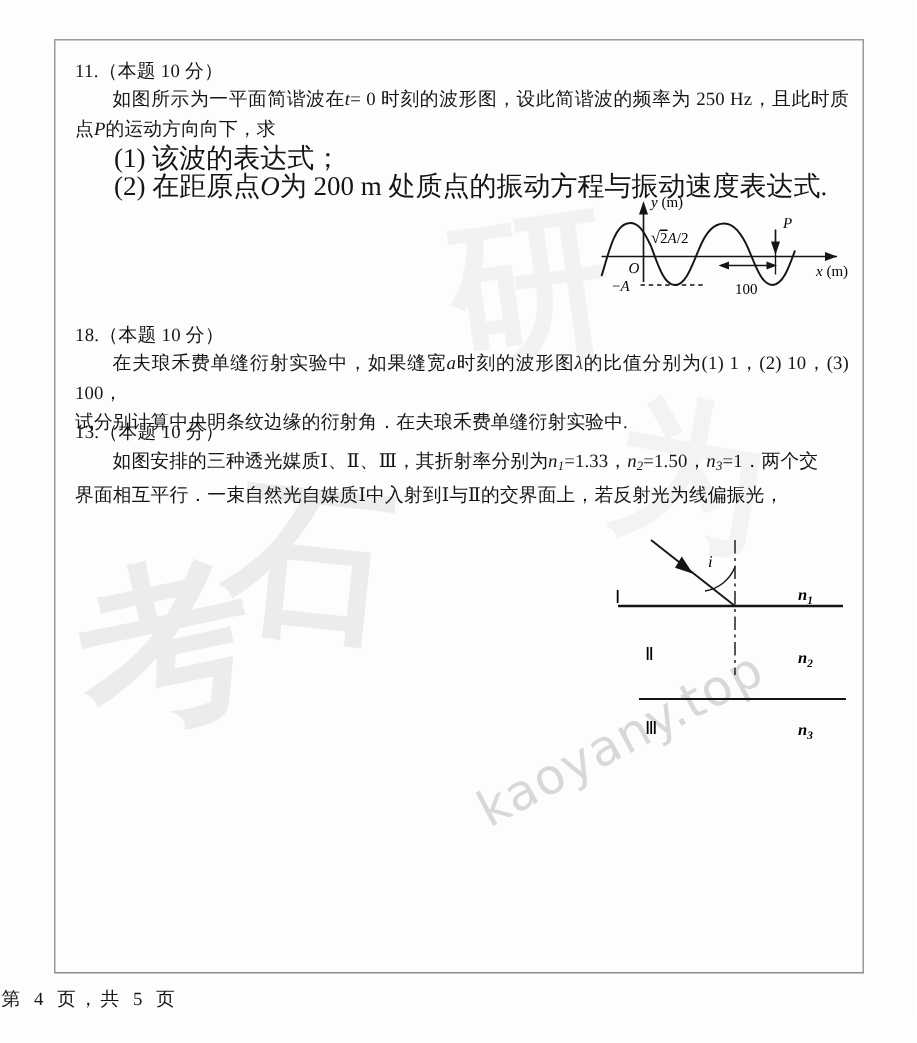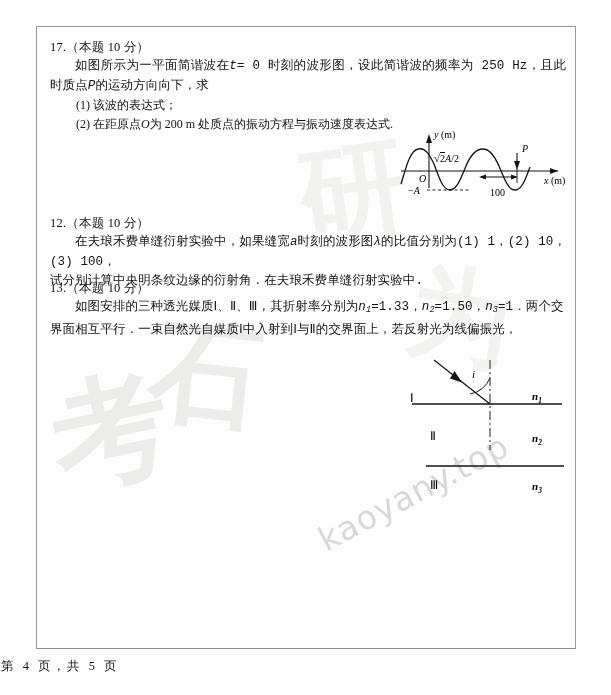--- a/index.html
+++ b/index.html
@@ -66,25 +66,24 @@
   .qhead {
     font-size: 12.5px;
     line-height: 19px;
     letter-spacing: 0.2px;
   }
   .qpara {
     font-size: 12.5px;
     line-height: 19.5px;
     letter-spacing: 0.1px;
     text-align: justify;
-    font-family: Liberation Mono, monospace;
   }
   .indent { text-indent: 25px; }
   .sub {
-    font-size: 12px;
+    font-size: 18px;
     line-height: 19px;
     margin-left: 26px;
   }
   i.v { font-style: italic; }
   .sb { font-size: 8.5px; vertical-align: -2px; font-style: italic; }
 
   
   #fig-wave {
     position: absolute;
     left: 398px;
@@ -131,21 +130,21 @@
 
   <div class="frame-left"></div>
   <div class="frame-right"></div>
   <div class="frame-top"></div>
   <div class="frame-bot"></div>
 
   <div class="content">
 
     <div class="qblock" style="top:38px;">
       <div class="qhead">
-        <span>17.</span><span>（本题 10 分）</span>
+        <span>11.</span><span>（本题 10 分）</span>
       </div>
       <div class="qpara indent">
         <span>如图所示为一平面简谐波在</span><i class="v">t</i><span>= 0  时刻的波形图，设此简谐波的频率为 250 Hz，且此时质点</span><i class="v">P</i><span>的运动方向向下，求</span>
       </div>
       <div class="sub">
         <span>(1)</span>
         <span>该波的表达式；</span>
       </div>
       <div class="sub">
         <span>(2)</span>
@@ -185,21 +184,21 @@
       </text>
       <text x="10" y="68" font-family="Liberation Serif, serif" font-size="10">
         −<tspan font-style="italic">A</tspan>
       </text>
       <text x="92" y="70" font-family="Liberation Serif, serif" font-size="10">100</text>
       <text x="124" y="26" font-family="Liberation Serif, serif" font-size="10" font-style="italic">P</text>
     </svg>
 
     <div class="qblock" style="top:214px;">
       <div class="qhead">
-        <span>12.</span><span>（本题 10 分）</span>
+        <span>18.</span><span>（本题 10 分）</span>
       </div>
       <div class="qpara indent">
         <span>在夫琅禾费单缝衍射实验中，如果缝宽</span><i class="v">a</i><span>时刻的波形图</span><i class="v">λ</i><span>的比值分别为(1) 1，(2) 10，(3) 100，</span>
       </div>
       <div class="qpara">
         <span>试分别计算中央明条纹边缘的衍射角．在夫琅禾费单缝衍射实验中.</span>
       </div>
     </div>
 
     <div class="qblock" style="top:279px;">

